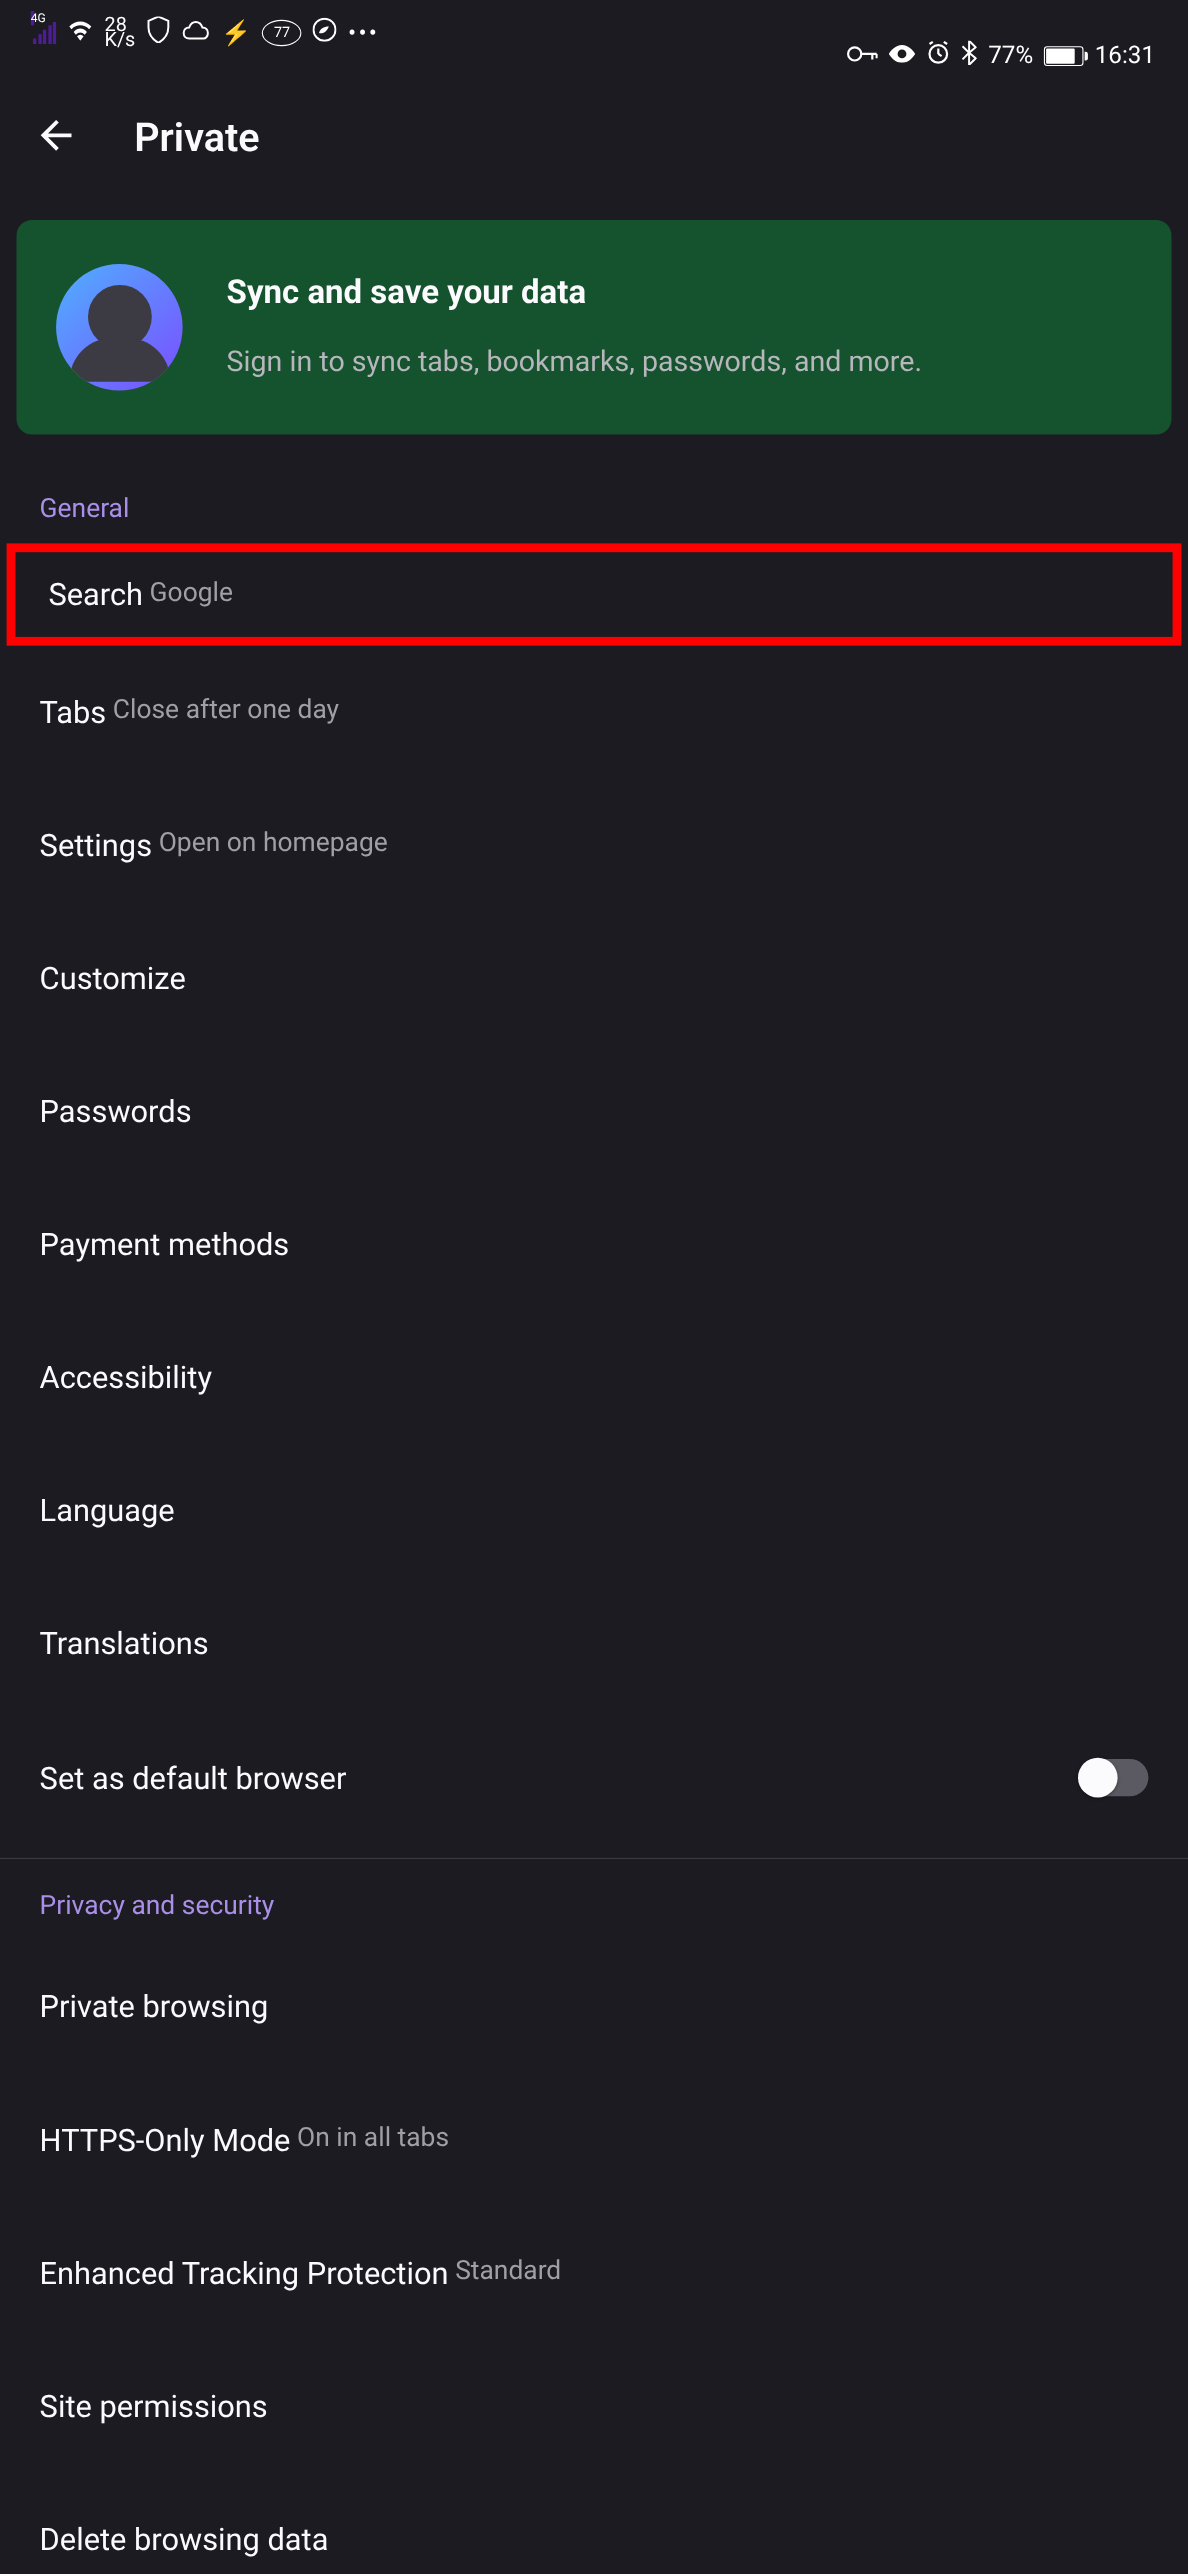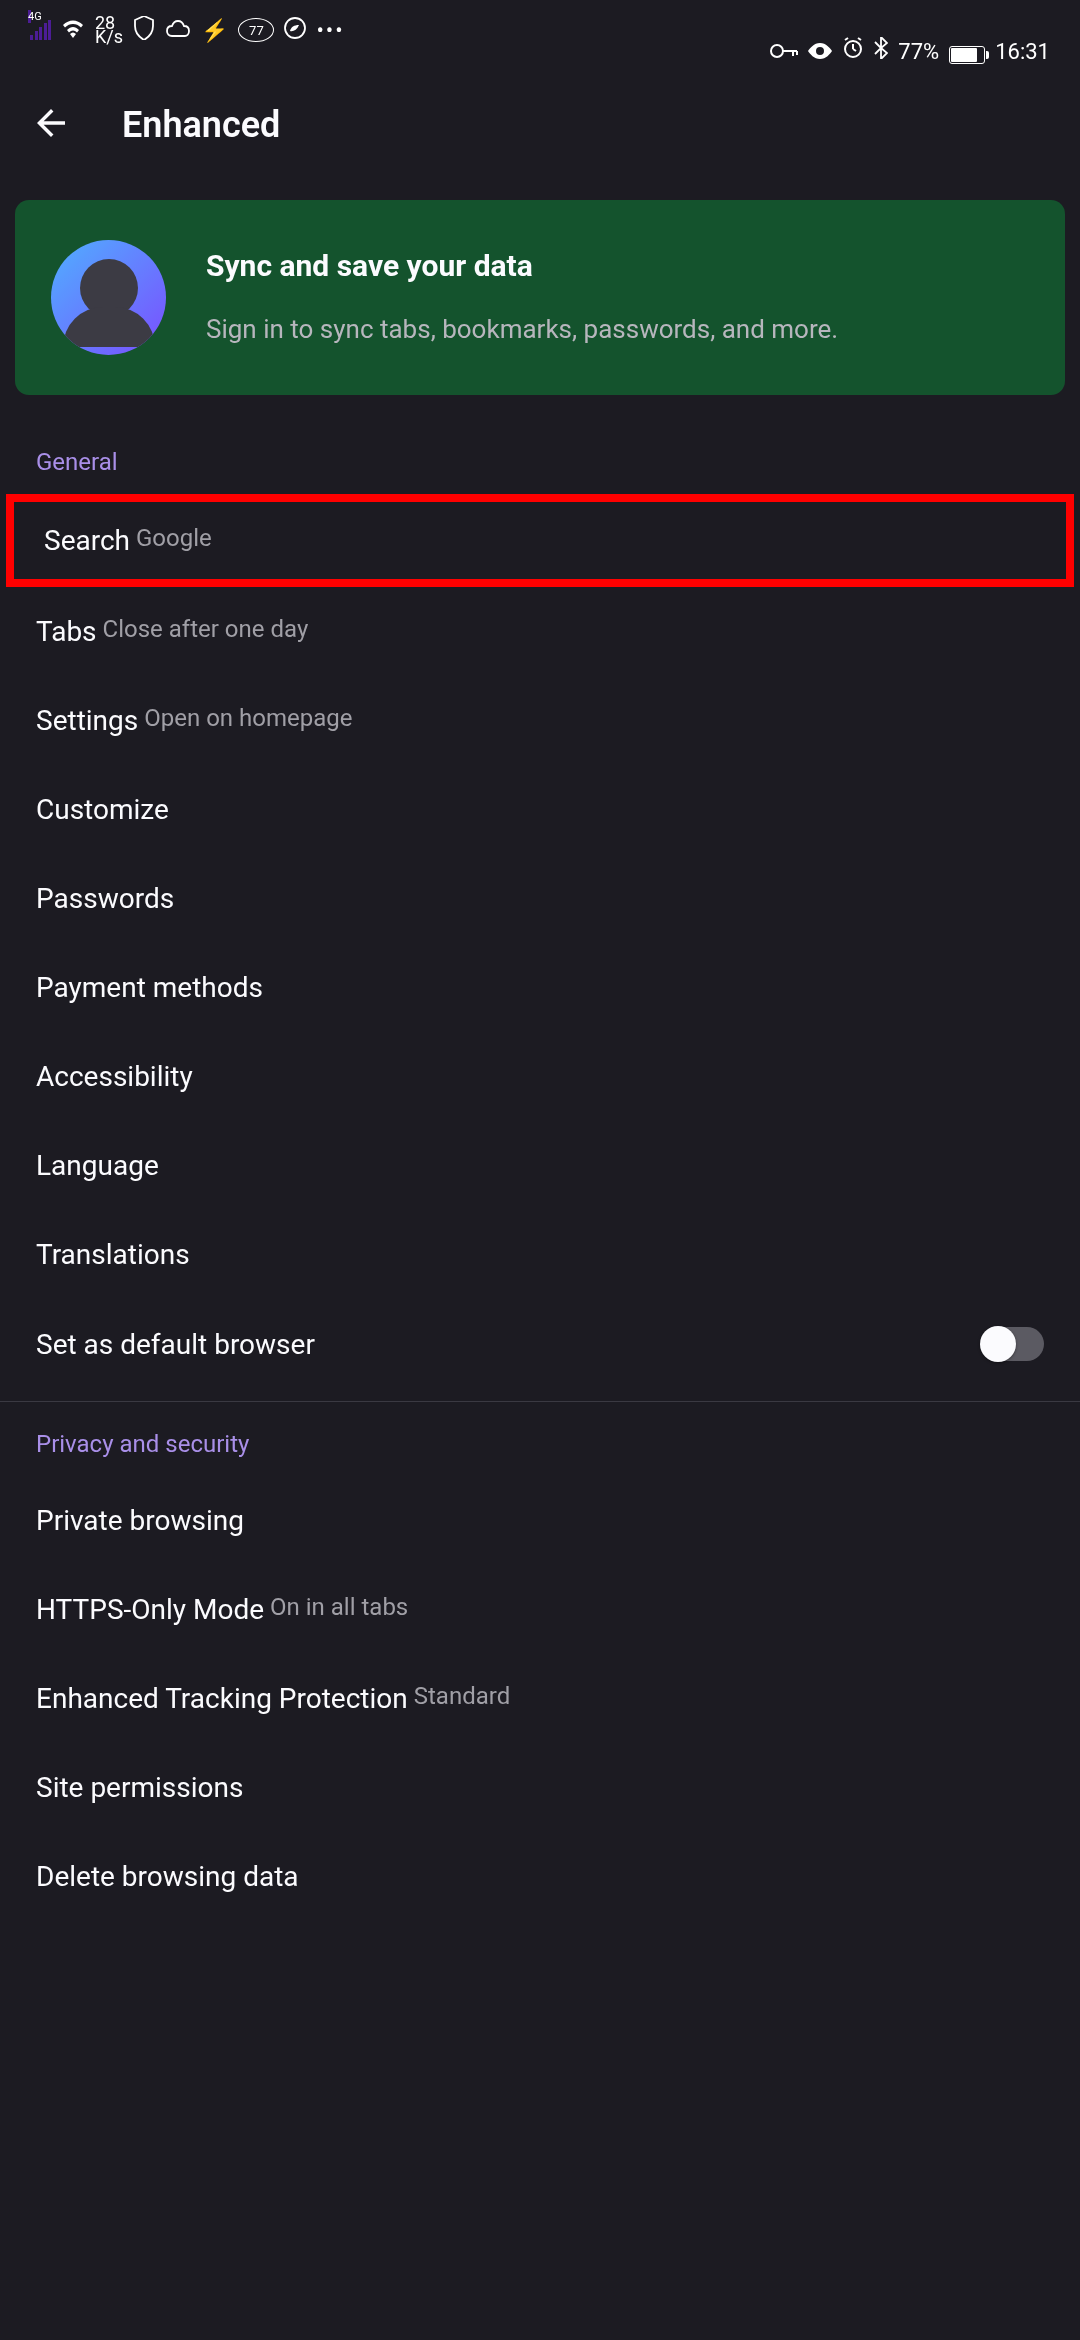--- a/index.html
+++ b/index.html
@@ -24,21 +24,21 @@
     font-size: 22px;
     color: #fff;
   }
   .status-left {
     display: flex;
     align-items: center;
     gap: 10px;
   }
   .status-right {
     display: flex;
-    align-items: flex-end;
+    align-items: center;
     gap: 10px;
     margin-top: 41px;
   }
   .status-icon {
     font-size: 22px;
   }
   .net-speed {
     display: flex;
     flex-direction: column;
     font-size: 18px;
@@ -126,21 +126,21 @@
     font-size: 26px;
     color: #b7b6bd;
     line-height: 1.4;
   }
   .section-header {
     padding: 28px 36px 18px 36px;
     font-size: 24px;
     color: #a98fe8;
   }
   .settings-item {
-    padding: 28px 36px;
+    padding: 44px 36px;
     display: flex;
     justify-content: space-between;
     align-items: center;
   }
   .item-text {
     display: flex;
     flex-direction: row;
     gap: 6px;
   }
   .item-title {
@@ -307,21 +307,21 @@
     <span>16:31</span>
   </div>
 </div>
 
 <div class="header">
   <div class="back-arrow">
     <svg viewBox="0 0 24 24">
         <path d="M20 11H7.8l5.6-5.6L12 4l-8 8 8 8 1.4-1.4L7.8 13H20v-2z"></path>
       </svg>
   </div>
-  <div class="header-title">Enhanced</div>
+  <div class="header-title">Private</div>
 </div>
 
 <div class="sync-card">
   <div class="avatar">
     <div class="avatar-inner"></div>
     <div class="avatar-body"></div>
   </div>
   <div class="sync-text">
     <div class="sync-title">Sync and save your data</div>
     <div class="sync-subtitle">Sign in to sync tabs, bookmarks, passwords, and more.</div>

